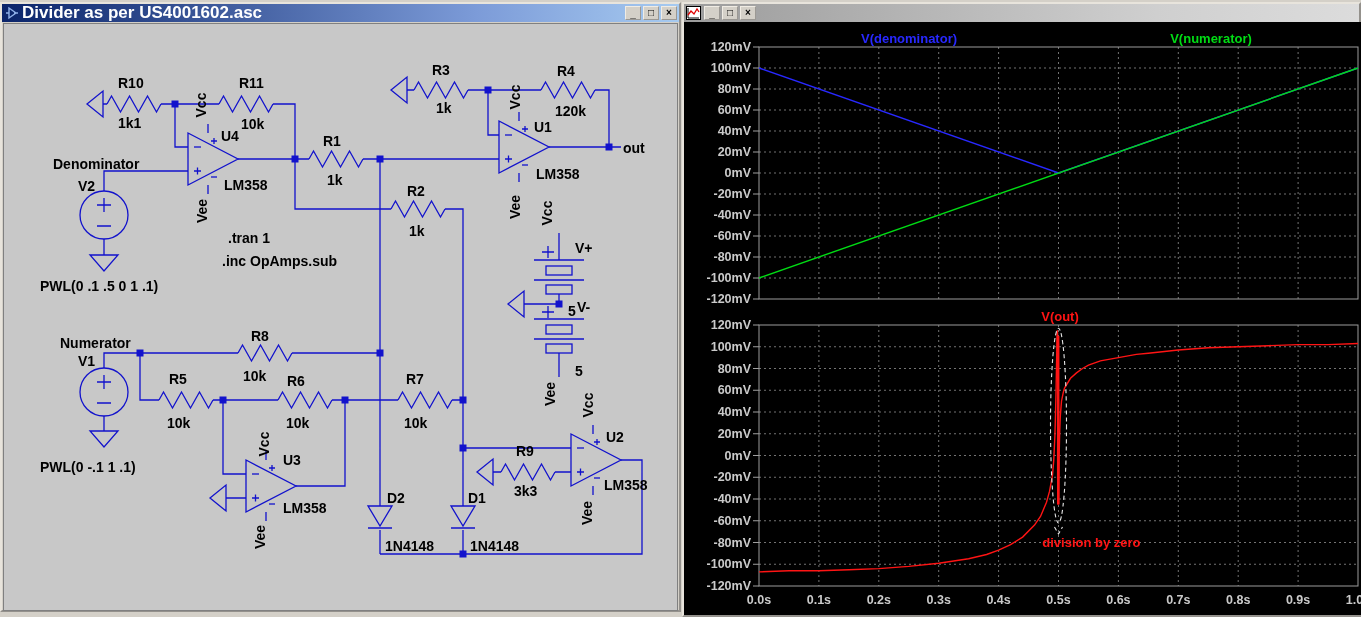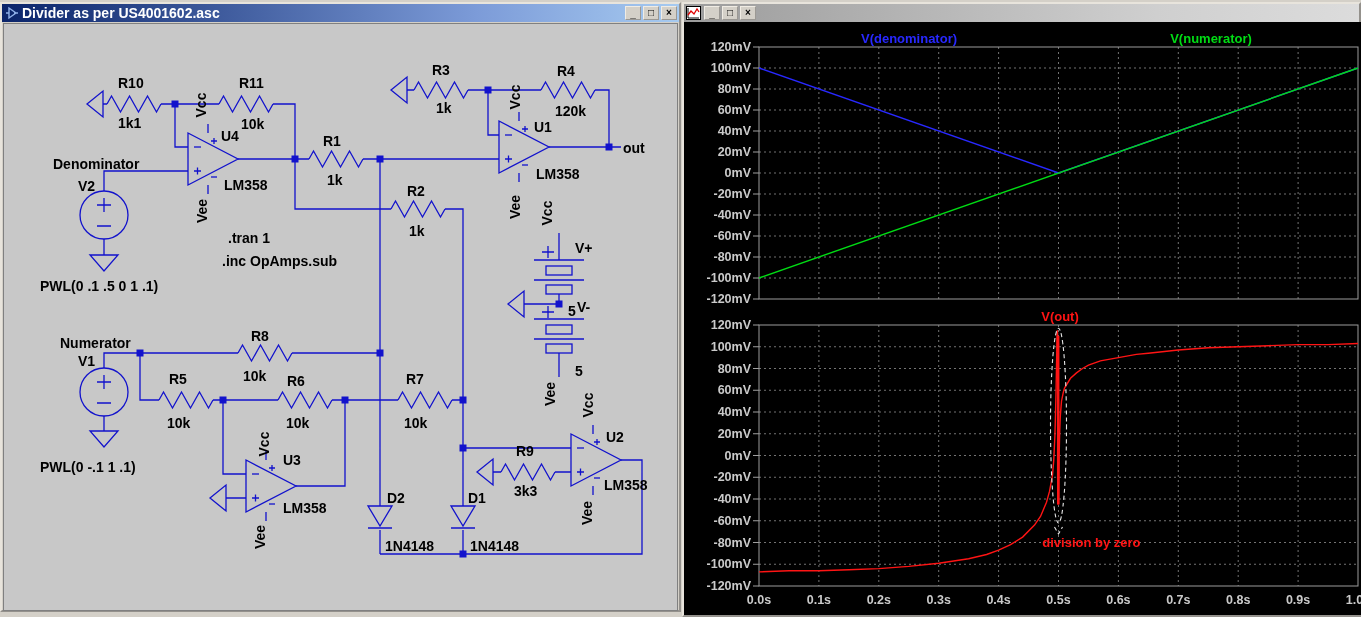--- a/index.html
+++ b/index.html
@@ -1,21 +1,21 @@
 <!DOCTYPE html>
 <html><head>
 <meta charset="utf-8">
 <style>
   html,body{margin:0;padding:0;background:#d4d0c8;width:1361px;height:617px;overflow:hidden;
     font-family:"Liberation Sans",sans-serif;}
   .win{position:absolute;border:2px outset #e8e4dc;background:#d4d0c8;box-sizing:border-box;}
   .titlebar{height:18px;display:flex;align-items:center;padding:0 2px;gap:3px;}
   .titlebar.active{background:linear-gradient(to right,#0a246a,#7c9bd8 70%,#a6caf0);}
   .titlebar.inactive{background:linear-gradient(to right,#9c9c9c,#cfcfcf 70%,#dcdcdc);}
-  .titletext{font-size:14px;font-weight:bold;flex:1;white-space:nowrap;overflow:hidden;}
+  .titletext{font-size:17px;font-weight:bold;flex:1;white-space:nowrap;overflow:hidden;}
   .titlebar.active .titletext{color:#ffffff;}
   .titlebar.inactive .titletext{color:#555555;}
   .winbtns{display:flex;gap:2px;}
   .wbtn{width:16px;height:14px;background:#d4d0c8;border:1px outset #f0ece4;font-size:10px;
     font-weight:bold;color:#000;display:flex;align-items:center;justify-content:center;
     line-height:10px;padding:0;}
   .wbtn.minb{align-items:flex-end;}
   .sysicon{width:15px;height:14px;flex:0 0 auto;}
   .canvas{position:absolute;left:1px;top:19px;border:1px solid #808080;background:#c8c8c8;}
   .client-black{position:absolute;left:0px;top:18px;background:#000;}

